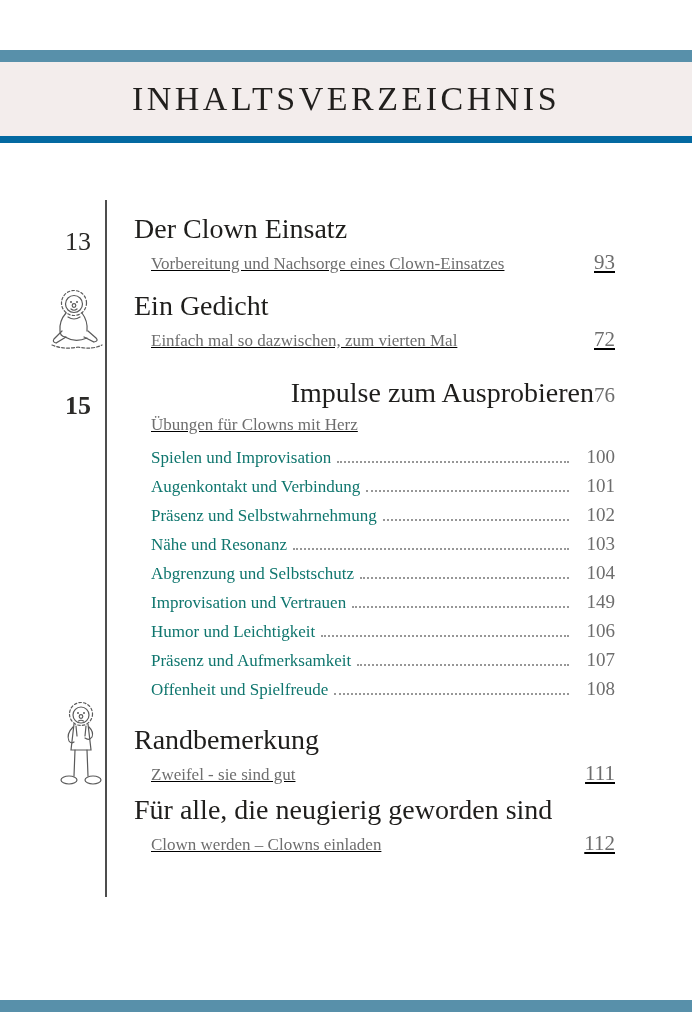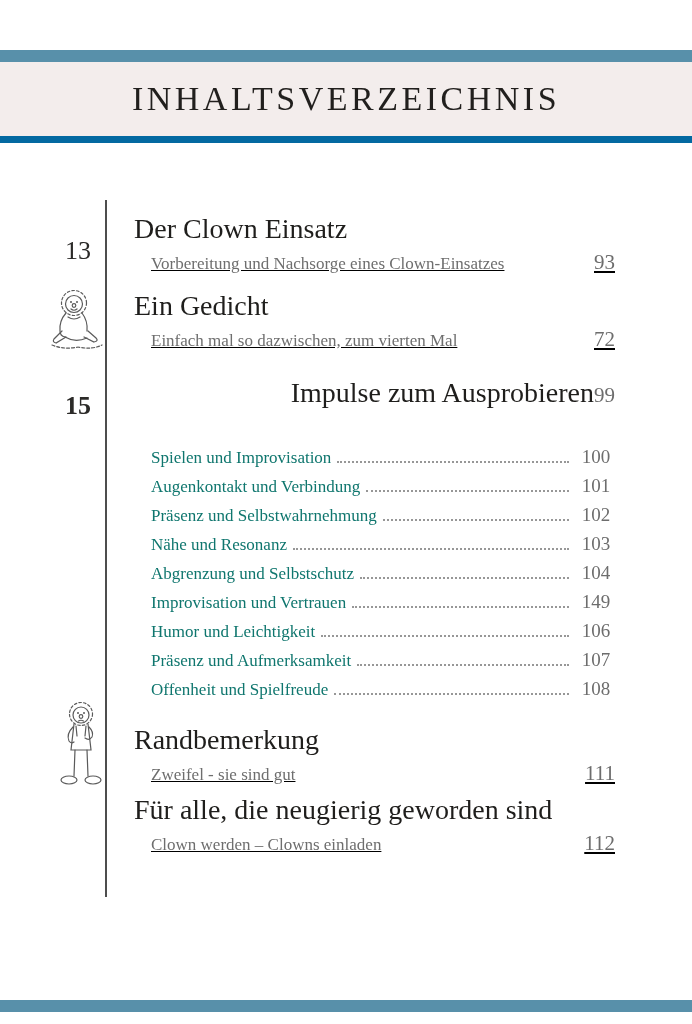--- a/index.html
+++ b/index.html
@@ -19,21 +19,21 @@
   }
   .page-title{
     font-size:34px; letter-spacing:3.5px; color:#211f1d; font-weight:400;
   }
   
   .vrule{ position:absolute; left:105px; top:200px; width:2px; height:697px; background:#4d4d4d; }
   .ch-num{
     position:absolute; left:58px; width:40px; text-align:center;
     font-size:26px; color:#2b2a28;
   }
-  .ch-num-1{ top:236px; }
+  .ch-num-1{ top:227px; }
   .ch-num-2{ top:391px;font-weight:bold; }
   .illo{ position:absolute; }
   .illo-1{ left:48px; top:286px; width:60px; height:66px; }
   .illo-2{ left:56px; top:700px; width:50px; height:92px; }
   
   .sec{ position:absolute; left:134px; width:481px; }
   .sec-heading{
     font-size:28px; line-height:36px; color:#1f1e1c; font-weight:400;
   }
   .sub-row{
@@ -50,21 +50,21 @@
   .sec-5{ top:792px; }
   
   .toc-list{ position:absolute; left:134px; top:446px; width:481px; }
   .toc-item{
     display:flex; align-items:baseline; height:29px; padding-left:17px;
   }
   .toc-label{ font-size:17px; color:#0f766e; white-space:nowrap; }
   .toc-leader{
     flex:1; height:0; border-bottom:2px dotted #979797; margin:0 8px 0 6px;
   }
-  .toc-page{ min-width:38px; text-align:center; font-size:19px; color:#6d6d6d; }
+  .toc-page{ min-width:38px; text-align:right; font-size:19px; color:#6d6d6d; }
 </style>
 </head>
 <body>
 
 <div class="canvas">
 
   <div class="bar-top"></div>
 
   <div class="header-band">
     <div class="page-title">INHALTSVERZEICHNIS</div>
@@ -127,21 +127,24 @@
     <div class="sec-heading">Ein Gedicht</div>
     <div class="sub-row">
       <span class="sub-text">Einfach mal so dazwischen, zum vierten Mal</span>
       <span class="sec-page">72</span>
     </div>
   </div>
 
   <div class="sec sec-3">
     <div class="head-row">
       <span class="sec-heading">Impulse zum Ausprobieren</span>
-      <span class="sec-page">99</span>
+      <span class="sec-page">76</span>
+    </div>
+    <div class="sub-row">
+      <span class="sub-text">Übungen für Clowns mit Herz</span>
     </div>
   </div>
 
   <div class="toc-list">
     <div class="toc-item">
       <span class="toc-label">Spielen und Improvisation</span>
       <span class="toc-leader"></span>
       <span class="toc-page">100</span>
     </div>
     <div class="toc-item">

